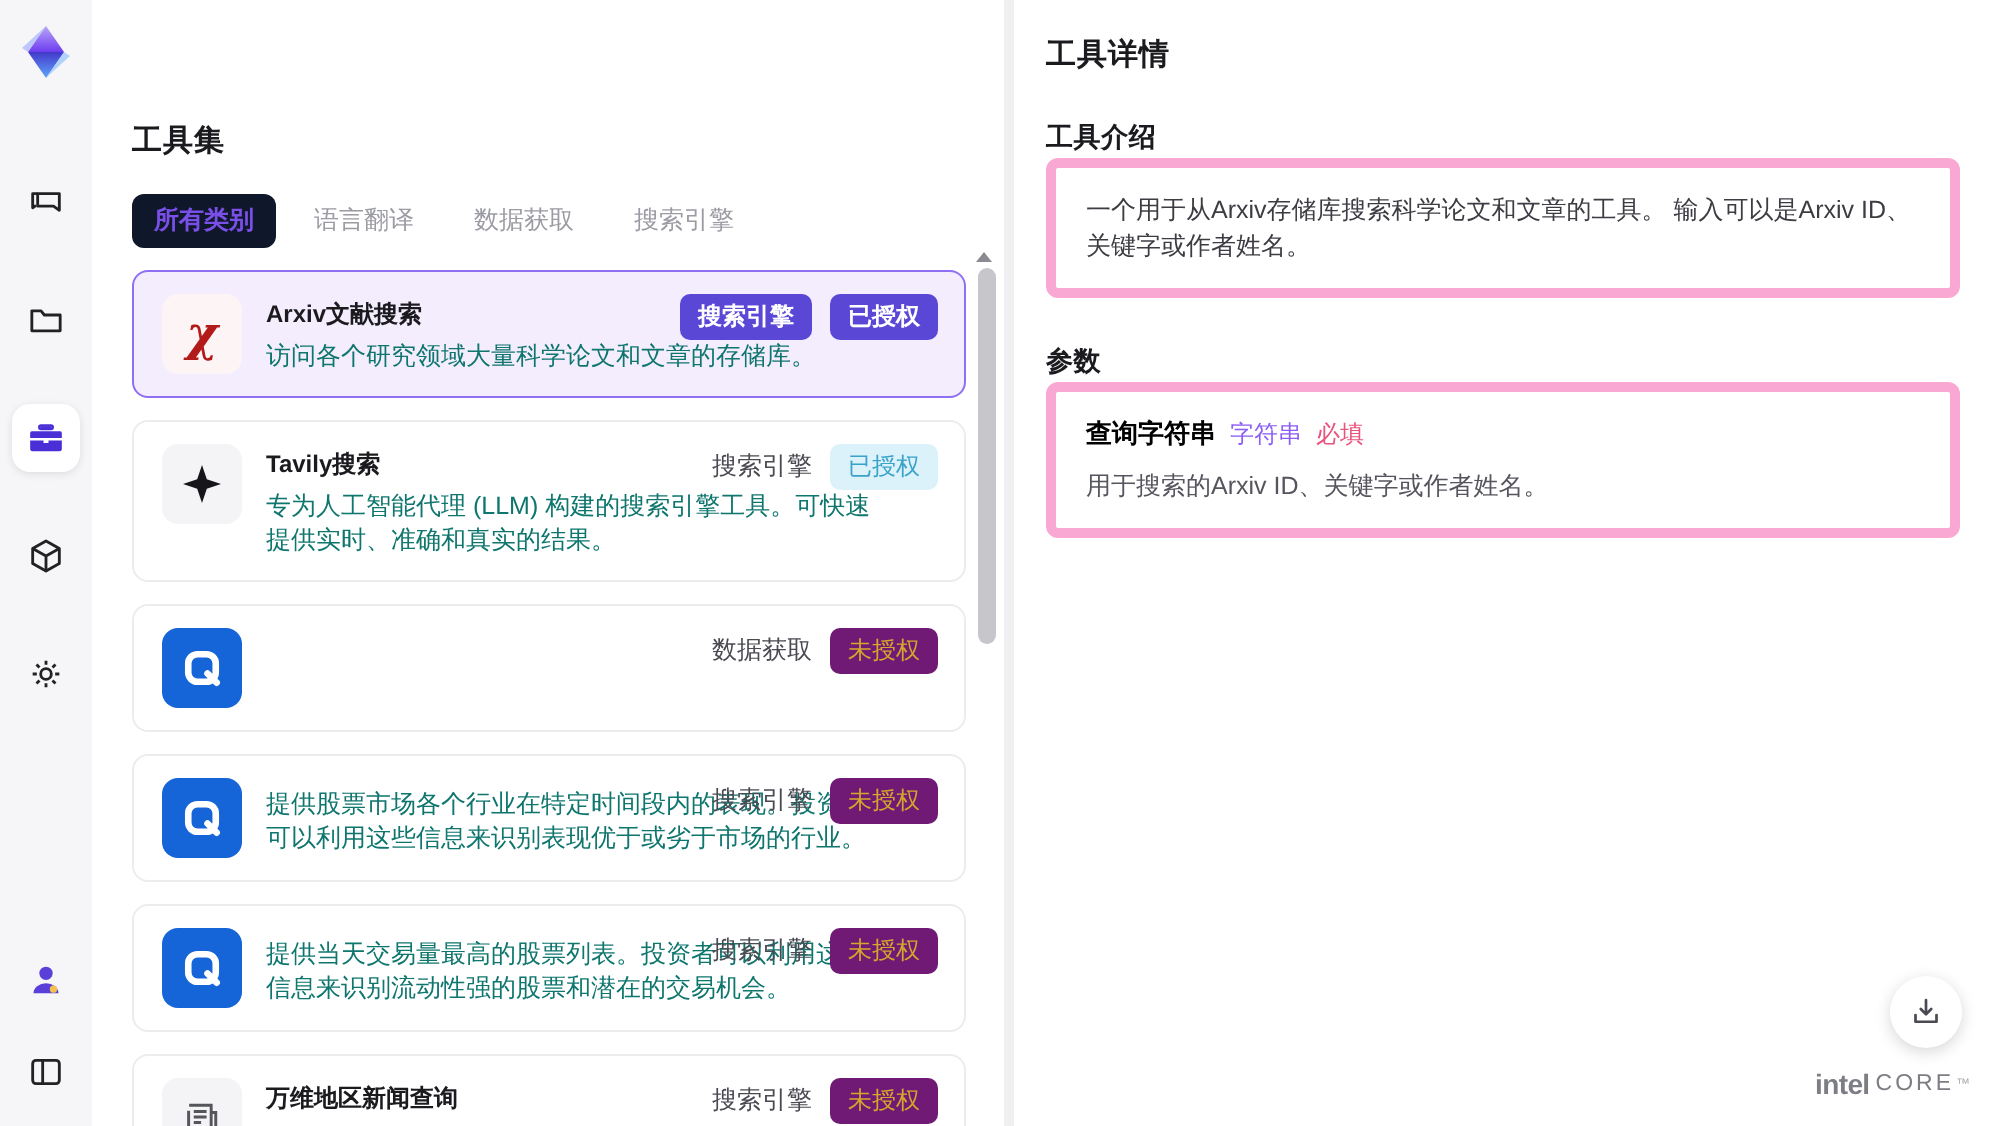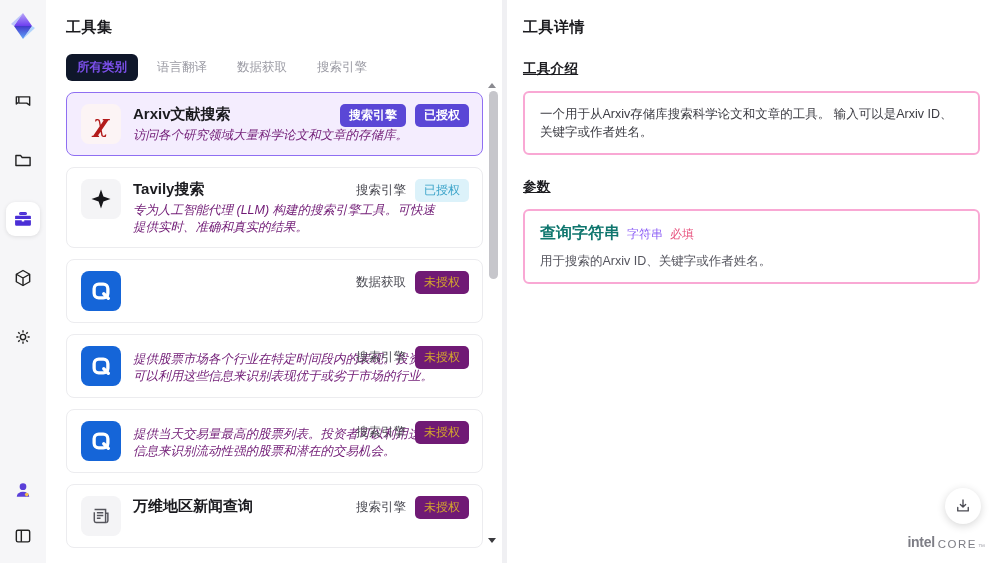--- a/index.html
+++ b/index.html
@@ -10,64 +10,64 @@
   
   .sidebar { width:46px; background:#f6f6f8; display:flex; flex-direction:column; align-items:center; padding:8px 0 10px; flex:none; }
   .logo { width:32px; height:32px; margin-top:2px; }
   .side-nav { display:flex; flex-direction:column; align-items:center; gap:25px; margin-top:42px; }
   .side-btn { width:34px; height:34px; border-radius:9px; display:flex; align-items:center; justify-content:center; cursor:pointer; }
   .side-btn.active { background:#fff; box-shadow:0 1px 4px rgba(0,0,0,.10); }
   .side-spacer { flex:1; }
   .side-bottom { display:flex; flex-direction:column; align-items:center; gap:12px; }
 
   
-  .list-panel { width:456px; flex:none; position:relative; background:#fff; padding:18px 0 0 20px; }
+  .list-panel { width:456px; flex:none; position:relative; background:#fff; padding:18px 0 0 20px;margin-top:43px; }
   .list-title { font-size:15px; font-weight:bold; letter-spacing:.5px; }
   .tabs { display:flex; align-items:center; gap:8px; margin-top:17px; }
   .tab { font-size:12.5px; color:#9b9ba4; padding:5px 11px; border-radius:6px; cursor:pointer; white-space:nowrap; }
   .tab.active { background:#0f172a; color:#7a4fe8; font-weight:bold; }
   .tool-list { margin-top:11px; width:417px; display:flex; flex-direction:column; gap:11px; }
   .tool-card { position:relative; background:#fff; border:1px solid #ececef; border-radius:8px; padding:11px 14px; display:flex; gap:12px; cursor:pointer; }
   .tool-card.selected { background:#f4edfe; border:1.5px solid #8f6ff2; }
   .tool-icon { width:40px; height:40px; border-radius:8px; flex:none; display:flex; align-items:center; justify-content:center; }
   .tool-icon.arxiv { background:#fcf4f5; }
   .arxiv-glyph { font-family:"DejaVu Serif","Liberation Serif",serif; font-style:italic; font-weight:bold; font-size:24px; color:#b31b1b; line-height:1; }
   .tool-icon.neutral { background:#f4f4f6; }
   .tool-icon.blueq { background:#1565d8; }
   .tool-body { min-width:0; padding-top:1px; }
-  .tool-title { font-size:15px; font-weight:bold; color:#1b1b1f; line-height:18px; max-width:200px; white-space:nowrap; }
-  .tool-desc { margin-top:4px; font-size:12.5px; line-height:17px; color:#701a75; max-width:306px;font-style:italic; }
+  .tool-title { font-size:12px; font-weight:bold; color:#1b1b1f; line-height:18px; max-width:200px; white-space:nowrap; }
+  .tool-desc { margin-top:4px; font-size:12.5px; line-height:17px; color:#0f766e; max-width:306px; }
   .tool-tags { position:absolute; top:11px; right:13px; display:flex; align-items:center; gap:9px; }
   .chip { font-size:12px; border-radius:5px; padding:3px 9px; white-space:nowrap; }
   .chip.solid { background:#5a47d6; color:#fff; font-weight:600; }
   .chip.cyan { background:#dcf2fa; color:#3aa3c9; }
   .chip.yellow { background:#701a75; color:#d3a62c; }
   .cat-text { font-size:12.5px; color:#4a4a52; white-space:nowrap; }
 
   
   .sb-up { position:absolute; top:83px; right:6px; width:0; height:0; border-left:4px solid transparent; border-right:4px solid transparent; border-bottom:5px solid #8a8a90; cursor:pointer; }
   .sb-thumb { position:absolute; top:91px; right:4px; width:9px; height:188px; background:#c6c6cb; border-radius:5px; cursor:pointer; }
   .sb-down { position:absolute; top:538px; right:6px; width:0; height:0; border-left:4px solid transparent; border-right:4px solid transparent; border-top:5px solid #3a3a3e; cursor:pointer; }
 
   .divider { width:5px; background:#f0f0f3; flex:none; }
 
   
   .detail-panel { flex:1; position:relative; padding:18px 20px 0 16px; background:#fff; }
   .detail-title { font-size:15px; font-weight:bold; letter-spacing:.5px; }
-  .section-heading { font-size:13.5px; font-weight:bold; margin-top:23px; letter-spacing:.3px;text-decoration:underline; }
-  .info-box { border:2px solid #f9a8d4; border-radius:6px; margin-top:13px; padding:12px 15px; background:#fff; }
+  .section-heading { font-size:13.5px; font-weight:bold; margin-top:23px; letter-spacing:.3px; }
+  .info-box { border:5px solid #f9a8d4; border-radius:6px; margin-top:1px; padding:12px 15px; background:#fff; }
   .intro-text { font-size:12.5px; line-height:18px; color:#3c3c43; }
   .param-head { display:flex; align-items:baseline; gap:7px; }
-  .param-name { font-size:16px; font-weight:bold; color:#0f766e; }
+  .param-name { font-size:13px; font-weight:bold; color:#000000; }
   .param-type { font-size:12px; color:#8b5cf6; }
   .param-required { font-size:12px; color:#e8537f; }
   .param-desc { margin-top:9px; font-size:12.5px; color:#55555e; }
 
   .download-btn { position:absolute; right:19px; bottom:39px; width:36px; height:36px; border-radius:50%; background:#fff; box-shadow:0 2px 8px rgba(0,0,0,.16); display:flex; align-items:center; justify-content:center; cursor:pointer; }
-  .brand { position:absolute; right:15px; bottom:13px; color:#7d7d85; white-space:nowrap; display:flex; align-items:flex-end; }
+  .brand { position:absolute; right:15px; bottom:13px; color:#7d7d85; white-space:nowrap; display:flex; align-items:center; }
   .brand-intel { font-size:14px; font-weight:bold; letter-spacing:-0.3px; }
   .brand-core { font-size:11.5px; letter-spacing:1.5px; margin-left:3px; }
   .brand-tm { font-size:7px; margin-left:1px; color:#a8a8b0; }
 
   svg { display:block; }
 </style>
 </head>
 <body>
 
 <div class="app">

